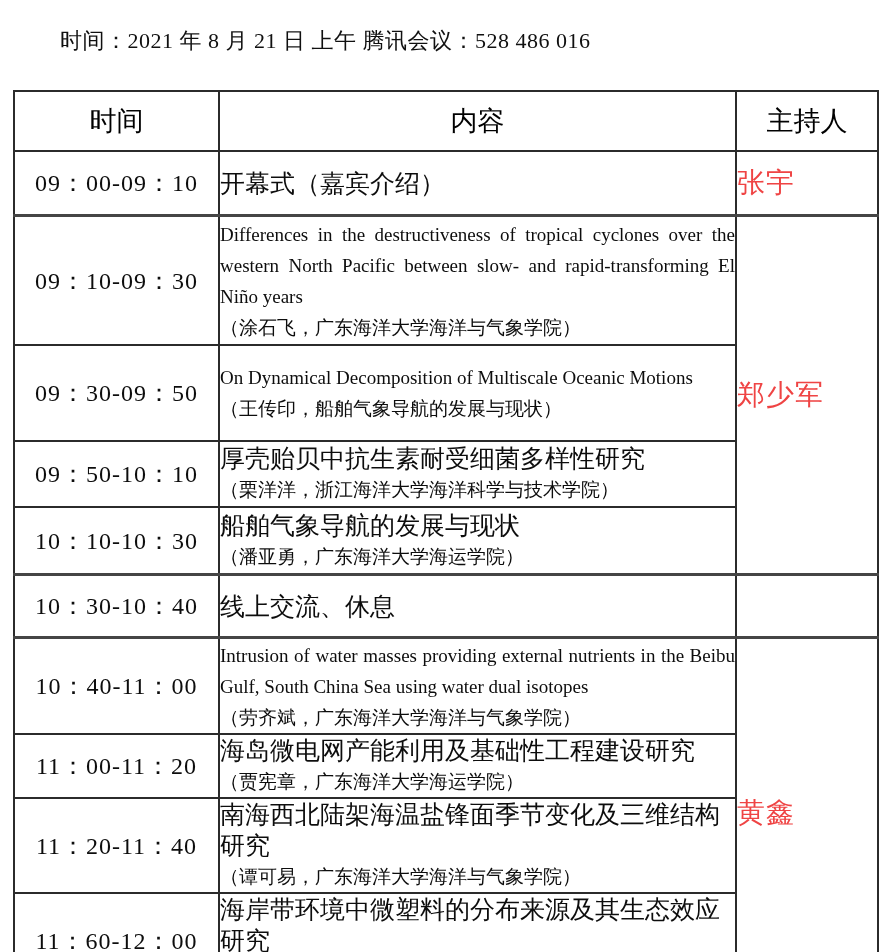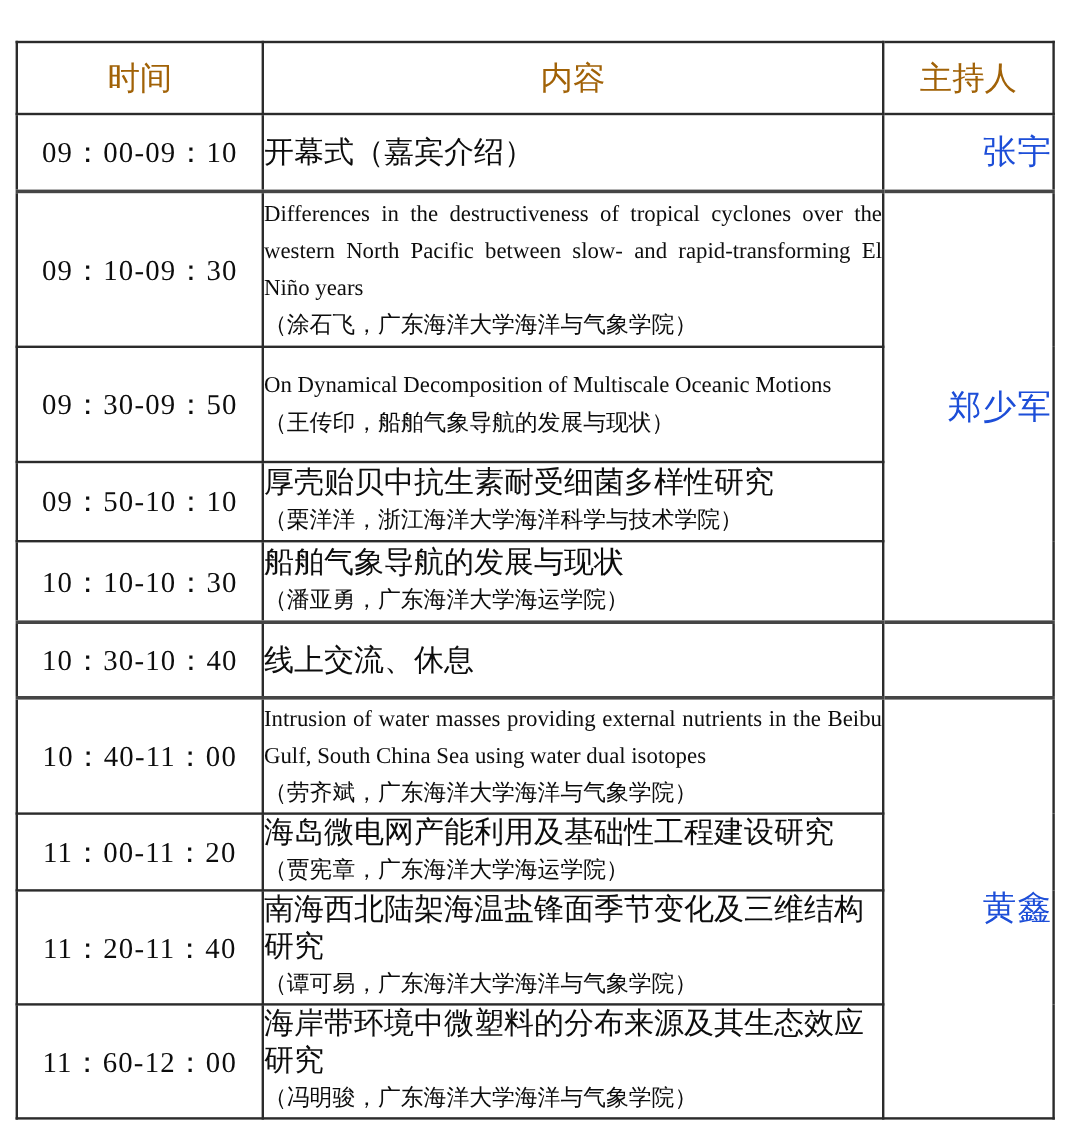--- a/index.html
+++ b/index.html
@@ -46,21 +46,21 @@
   table.schedule { border: 2px solid #222222; }
   tr.section-start > th,
   tr.section-start > td {
     border-top: 3px solid #454545;
   }
   th.h-cell {
     font-size: 27px;
     font-weight: normal;
     text-align: center;
     height: 58px;
-    color: #a16207;
+    color: #000000;
   }
   td.time-cell {
     font-size: 24px;
     text-align: center;
     letter-spacing: 1px;
     white-space: nowrap;
     color: #0d0d0d;
   }
   td.content-cell {
     padding: 5px 14px 5px 12px;
@@ -82,30 +82,31 @@
     line-height: 31px;
   }
   td.content-cell .speaker-line {
     display: block;
     text-align: left;
     font-size: 19px;
     line-height: 31px;
   }
   td.host-cell {
     font-size: 28px;
-    text-align: right;
+    text-align: left;
     letter-spacing: 1px;
-    color: #1d4ed8;
+    color: #ef4444;
   }
 </style>
 </head>
 <body>
 
 <div class="page">
 
+  <div class="doc-title">时间：2021 年 8 月 21 日 上午 腾讯会议：528 486 016</div>
 
   <table class="schedule">
     <colgroup>
       <col class="c-time">
       <col class="c-content">
       <col class="c-host">
     </colgroup>
     <thead>
       <tr>
         <th class="h-cell">时间</th>

